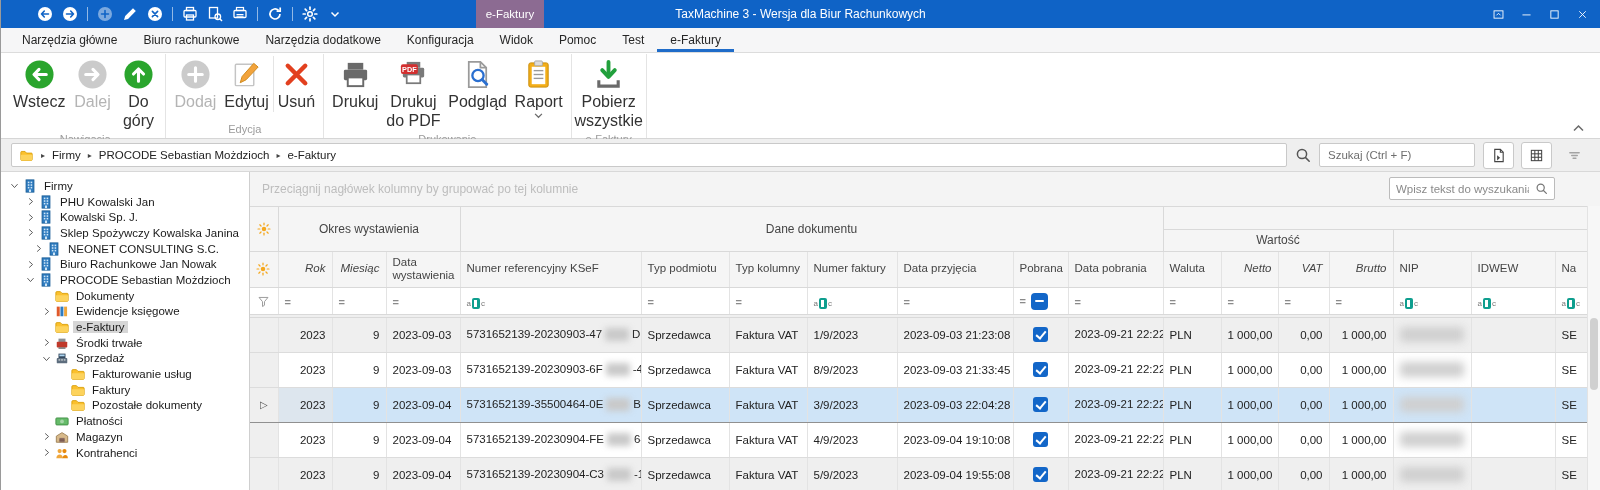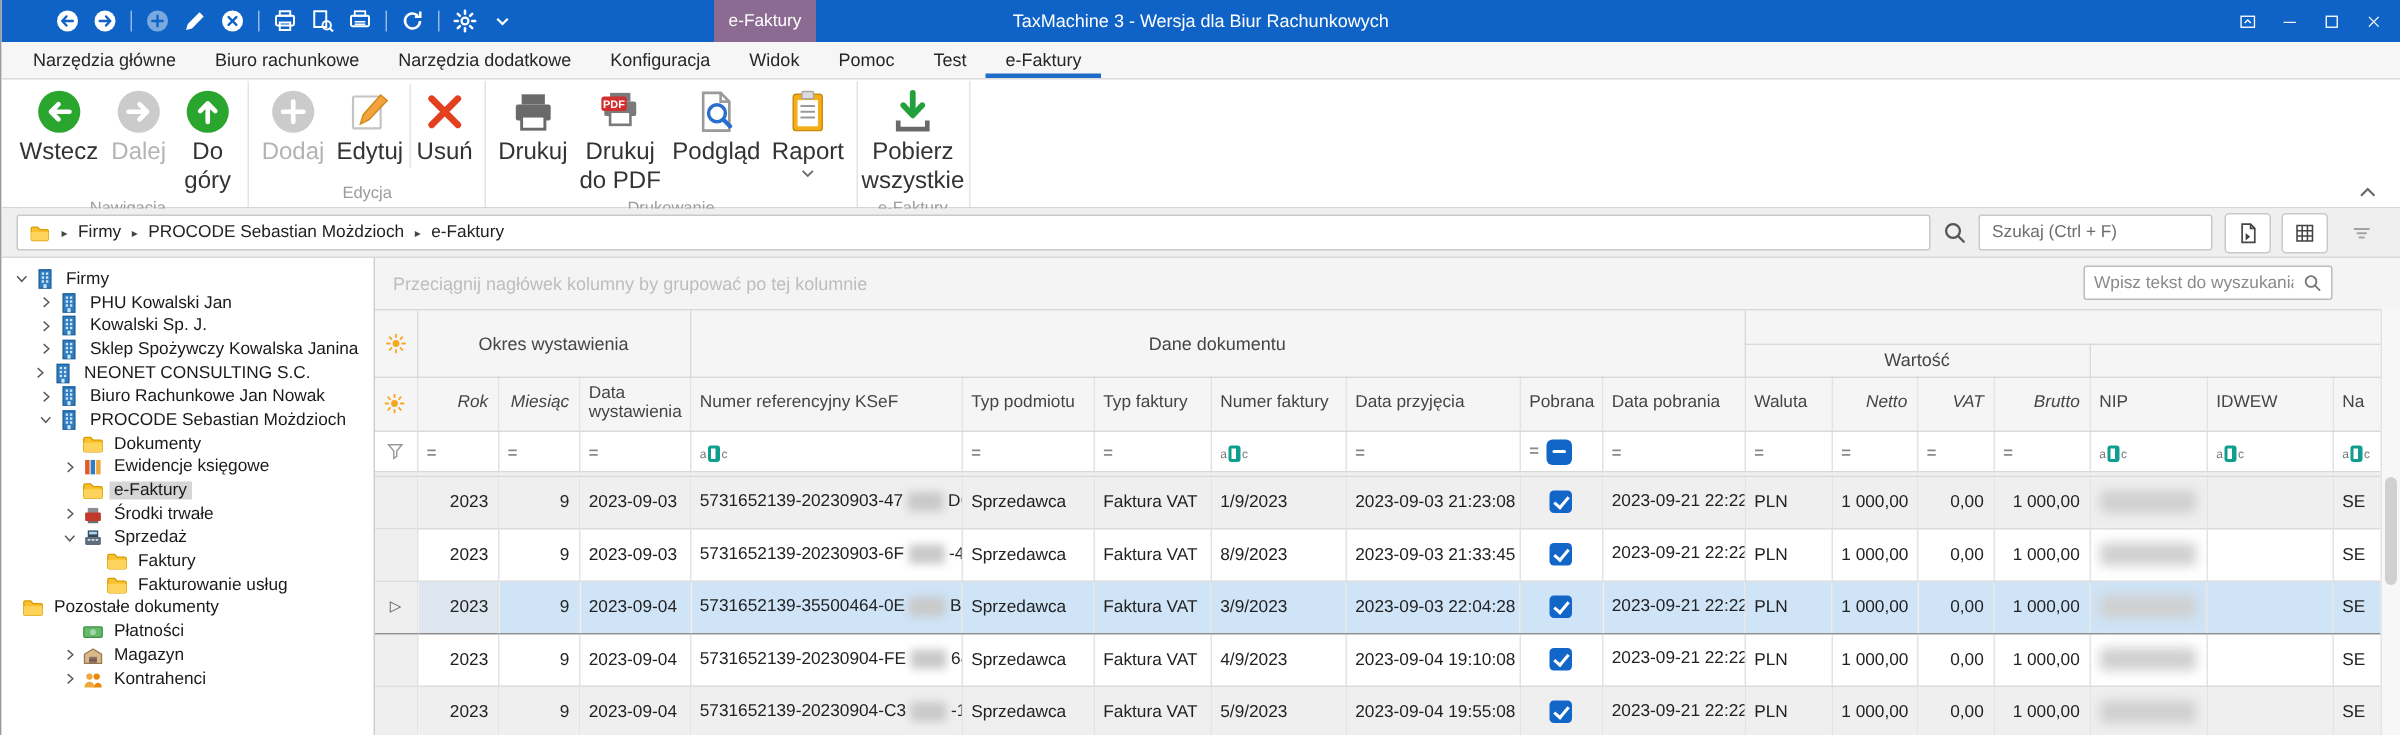--- a/index.html
+++ b/index.html
@@ -505,21 +505,21 @@
                 <rect x="5.5" y="6" width="1.8" height="1.8"></rect>
                 <rect x="8.7" y="6" width="1.8" height="1.8"></rect>
                 <rect x="5.5" y="9" width="1.8" height="1.8"></rect>
                 <rect x="8.7" y="9" width="1.8" height="1.8"></rect>
                 <rect x="6.8" y="12" width="2.4" height="3"></rect>
               </g>
             </svg>
           </span>
           <span class="tlab">Sklep Spożywczy Kowalska Janina</span>
         </div>
-        <div class="titem" style="padding-left:20px">
+        <div class="titem" style="padding-left:32px">
           <span class="texp">
             <svg viewBox="0 0 16 16">
               <path d="M6 3.5L11 8l-5 4.5" fill="none" stroke="#595959" stroke-width="1.4"></path>
             </svg>
           </span>
           <span class="tico">
             <svg viewBox="0 0 16 16">
               <rect x="3.5" y="1" width="9" height="14" fill="#2f7cc0" stroke="#1b5e97" stroke-width="1"></rect>
               <g fill="#cfe6f7">
                 <rect x="5.5" y="3" width="1.8" height="1.8"></rect>
@@ -649,33 +649,33 @@
           <span class="tlab">Sprzedaż</span>
         </div>
         <div class="titem" style="padding-left:56px">
           <span class="texp"></span>
           <span class="tico">
             <svg viewBox="0 0 16 16">
               <path d="M1 4a1 1 0 0 1 1-1h4.2l1.8 2H14a1 1 0 0 1 1 1v7a1 1 0 0 1-1 1H2a1 1 0 0 1-1-1z" fill="#fbc02d" stroke="#d79b00" stroke-width="1"></path>
               <path d="M1 7h14v6a1 1 0 0 1-1 1H2a1 1 0 0 1-1-1z" fill="#fdd35c"></path>
             </svg>
           </span>
-          <span class="tlab">Faktury</span>
+          <span class="tlab">Fakturowanie usług</span>
         </div>
         <div class="titem" style="padding-left:56px">
           <span class="texp"></span>
           <span class="tico">
             <svg viewBox="0 0 16 16">
               <path d="M1 4a1 1 0 0 1 1-1h4.2l1.8 2H14a1 1 0 0 1 1 1v7a1 1 0 0 1-1 1H2a1 1 0 0 1-1-1z" fill="#fbc02d" stroke="#d79b00" stroke-width="1"></path>
               <path d="M1 7h14v6a1 1 0 0 1-1 1H2a1 1 0 0 1-1-1z" fill="#fdd35c"></path>
             </svg>
           </span>
-          <span class="tlab">Fakturowanie usług</span>
-        </div>
-        <div class="titem" style="">
+          <span class="tlab">Faktury</span>
+        </div>
+        <div class="titem" style="padding-left:56px">
           <span class="texp"></span>
           <span class="tico">
             <svg viewBox="0 0 16 16">
               <path d="M1 4a1 1 0 0 1 1-1h4.2l1.8 2H14a1 1 0 0 1 1 1v7a1 1 0 0 1-1 1H2a1 1 0 0 1-1-1z" fill="#fbc02d" stroke="#d79b00" stroke-width="1"></path>
               <path d="M1 7h14v6a1 1 0 0 1-1 1H2a1 1 0 0 1-1-1z" fill="#fdd35c"></path>
             </svg>
           </span>
           <span class="tlab">Pozostałe dokumenty</span>
         </div>
         <div class="titem" style="padding-left:40px">
@@ -790,21 +790,21 @@
                       <line x1="11.4" y1="11.4" x2="12.8" y2="12.8"></line>
                       <line x1="3.2" y1="12.8" x2="4.6" y2="11.4"></line>
                       <line x1="11.4" y1="4.6" x2="12.8" y2="3.2"></line>
                     </g>
                   </svg></th>
                 <th class="al-right">Rok</th>
                 <th class="al-right">Miesiąc</th>
                 <th class="al-left">Data wystawienia</th>
                 <th class="al-left">Numer referencyjny KSeF</th>
                 <th class="al-left">Typ podmiotu</th>
-                <th class="al-left">Typ faktury</th>
+                <th class="al-left">Typ kolumny</th>
                 <th class="al-left">Numer faktury</th>
                 <th class="al-left">Data przyjęcia</th>
                 <th class="al-center">Pobrana</th>
                 <th class="al-center">Data pobrania</th>
                 <th class="al-left">Waluta</th>
                 <th class="al-right">Netto</th>
                 <th class="al-right">VAT</th>
                 <th class="al-right">Brutto</th>
                 <th class="al-left">NIP</th>
                 <th class="al-left">IDWEW</th>

